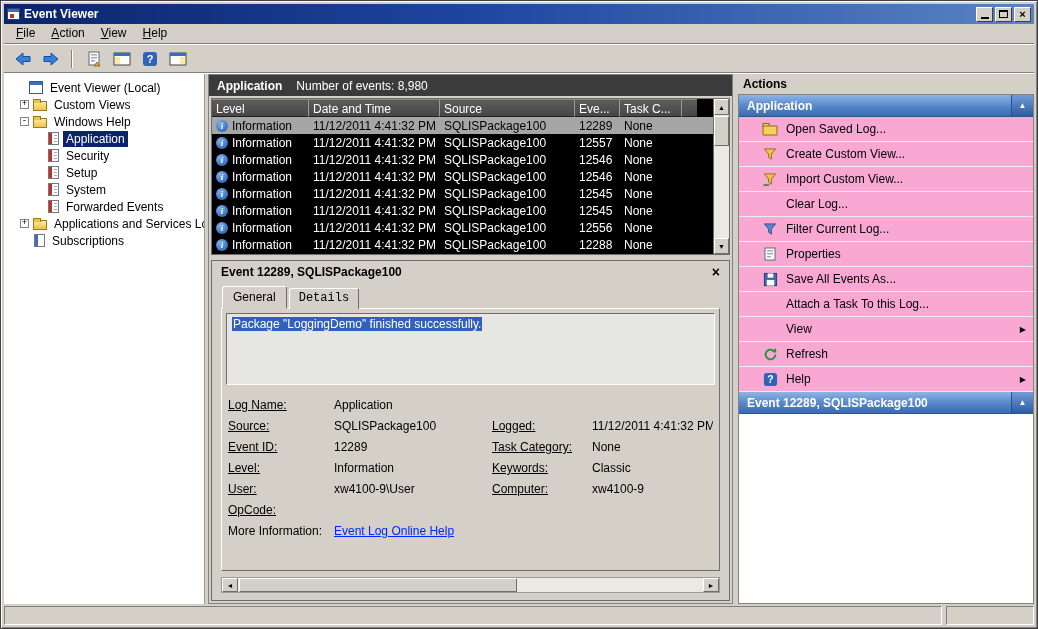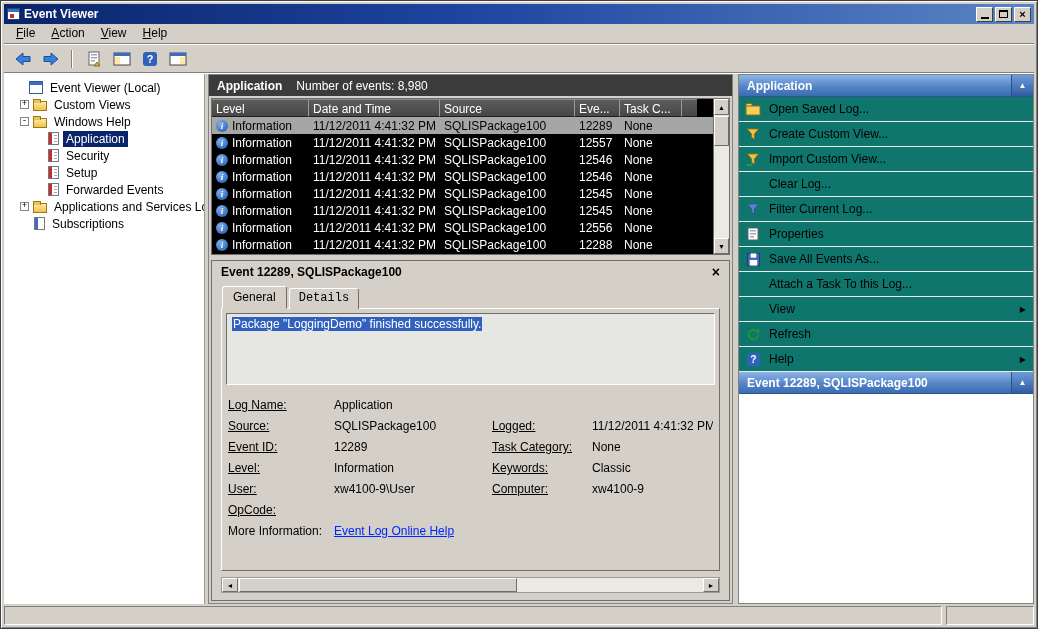--- a/index.html
+++ b/index.html
@@ -136,21 +136,21 @@
   
   .actions-panel { width: 296px; flex: none; display: flex; flex-direction: column; }
   .actions-title { height: 20px; flex: none; font-weight: bold; padding: 3px 0 0 5px; }
   .actions-body { flex: 1; background: #fff; border: 1px solid #828282; display: flex; flex-direction: column; overflow: hidden; }
   .asec {
     height: 22px; flex: none; color: #fff; font-weight: bold;
     background: linear-gradient(180deg, #8db4e6 0%, #5585c8 55%, #3b6cb0 100%);
     display: flex; align-items: center; padding-left: 8px; border-bottom: 1px solid #2c5492;
   }
   .chev { margin-left: auto; width: 22px; height: 100%; display: flex; align-items: center; justify-content: center; font-size: 8px; background: linear-gradient(180deg, #6f9cd8, #2f5ba2); border-left: 1px solid #28518e; }
-  .action-item { height: 25px; flex: none; display: flex; align-items: center; padding-left: 5px; border-bottom: 1px solid #ececec; background: #0f766e; }
+  .action-item { height: 25px; flex: none; display: flex; align-items: center; padding-left: 22px; border-bottom: 1px solid #ececec; background: #f9a8d4; }
   .aicon { width: 18px; height: 16px; margin-right: 7px; flex: none; display: flex; align-items: center; justify-content: center; }
   .aarrow { margin-left: auto; margin-right: 7px; font-size: 8px; }
   .actions-fill { flex: 1; background: #fff; }
 
   
   .statusbar { position: absolute; left: 3px; right: 3px; bottom: 3px; height: 19px; display: flex; gap: 4px; }
   .status-cell { border: 1px solid; border-color: #808080 #fff #fff #808080; background: #d4d0c8; }
   .status-cell.wide { flex: 1; }
   .status-cell.small { width: 88px; flex: none; }
 </style>
@@ -249,20 +249,24 @@
       <div class="tree-item lvl2">
         <span class="tico ico-log"></span>
         <span class="tlabel">Security</span>
       </div>
       <div class="tree-item lvl2">
         <span class="tico ico-log"></span>
         <span class="tlabel">Setup</span>
       </div>
       <div class="tree-item lvl2">
         <span class="tico ico-log"></span>
+        <span class="tlabel">System</span>
+      </div>
+      <div class="tree-item lvl2">
+        <span class="tico ico-log"></span>
         <span class="tlabel">Forwarded Events</span>
       </div>
       <div class="tree-item lvl1">
         <span class="expander">+</span>
         <span class="tico ico-folder"></span>
         <span class="tlabel">Applications and Services Logs</span>
       </div>
       <div class="tree-item lvl1-noexp tree-item">
         <span class="tico ico-subs"></span>
         <span class="tlabel">Subscriptions</span>
@@ -425,20 +429,21 @@
         <div class="hscroll">
           <span class="hbtn">◄</span>
           <span class="hthumb"></span>
           <span class="htrack"></span>
           <span class="hbtn">►</span>
         </div>
       </div>
     </div>
 
     <div class="actions-panel">
+      <div class="actions-title">Actions</div>
       <div class="actions-body">
 
         <div class="asec">
           <span>Application</span>
           <span class="chev">▲</span>
         </div>
 
         <div class="action-item">
           <span class="aicon">
               <svg width="16" height="14" viewBox="0 0 16 14">

